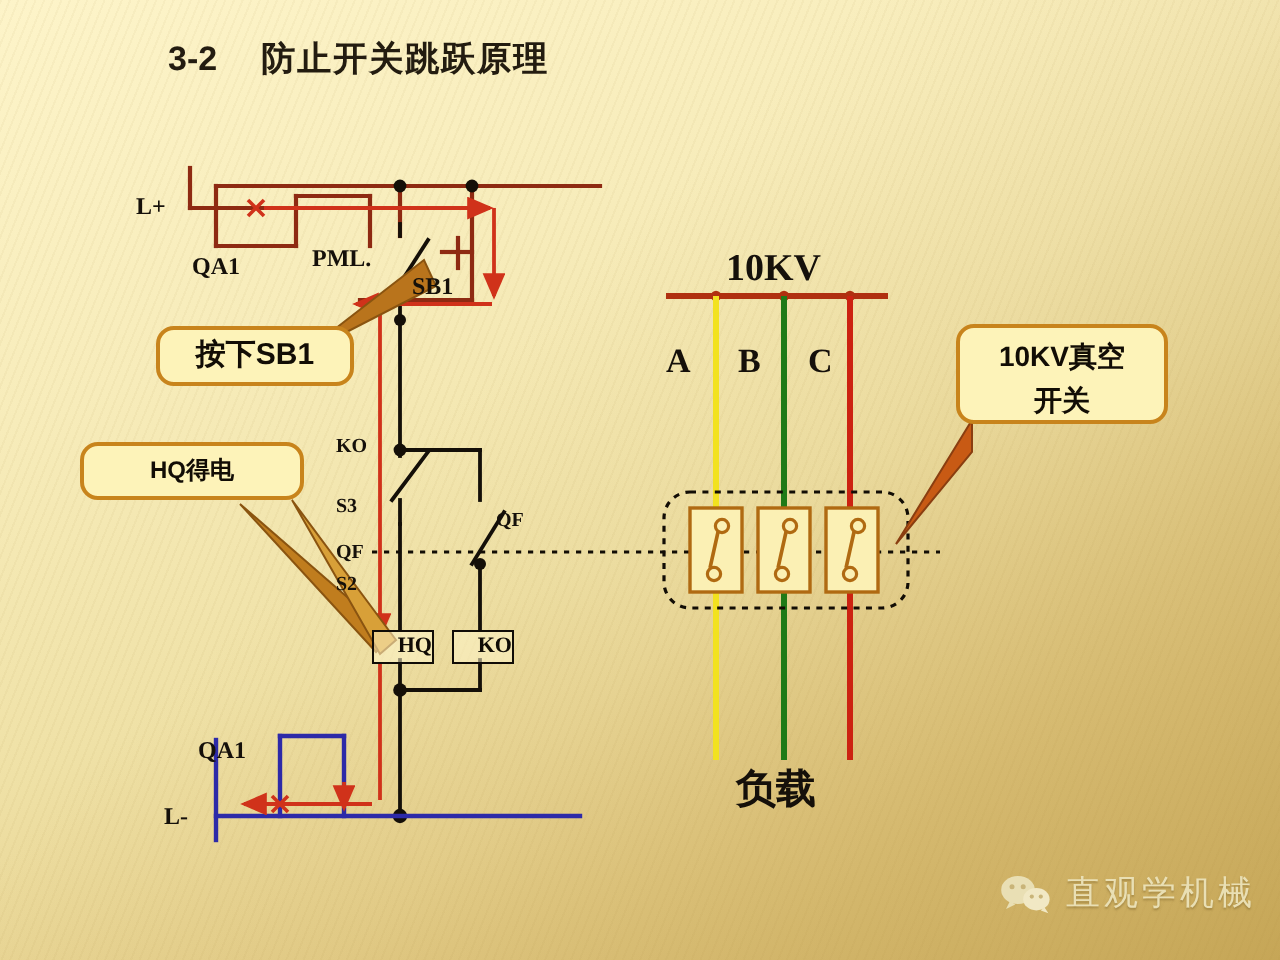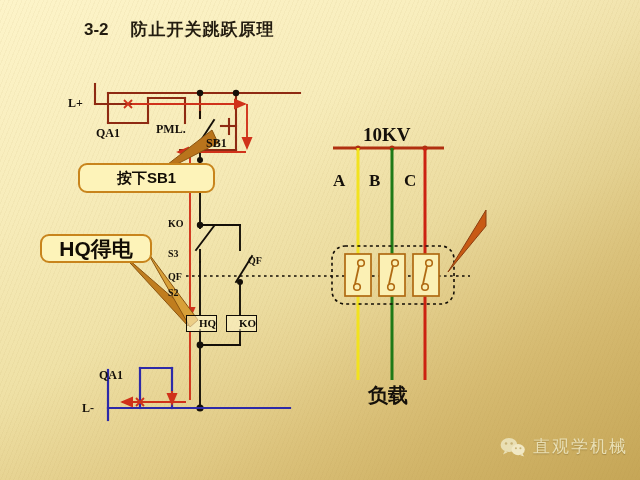--- a/index.html
+++ b/index.html
@@ -281,28 +281,32 @@
 
   <div class="lbl md" style="left:99px; top:369px;">QA1</div>
   <div class="lbl md" style="left:82px; top:402px;">L-</div>
 
   <div class="lbl xl" style="left:363px; top:125px;">10KV</div>
   <div class="lbl lg" style="left:333px; top:172px;">A</div>
   <div class="lbl lg" style="left:369px; top:172px;">B</div>
   <div class="lbl lg" style="left:404px; top:172px;">C</div>
   <div class="lbl" style="left:368px; top:385px; font-size:20px; font-family:'Liberation Sans',sans-serif;">负载</div>
 
-  <div class="callout" style="left:78px; top:163px; width:137px; height:30px; font-size:15px; line-height:26px;">
+  <div class="callout" style="left:78px; top:163px; width:99px; height:30px; font-size:15px; line-height:26px;">
     <span class="ln">按下SB1</span>
   </div>
 
-  <div class="callout" style="left:40px; top:234px; width:112px; height:29px; font-size:21px; line-height:25px;">
+  <div class="callout" style="left:40px; top:221px; width:112px; height:29px; font-size:12px; line-height:25px;">
     <span class="ln">HQ得电</span>
   </div>
 
+  <div class="callout" style="left:478px; top:162px; width:106px; height:50px; font-size:14px; line-height:22px; padding-top:3px;">
+    <span class="ln">10KV真空</span>
+    <span class="ln">开关</span>
+  </div>
 
   <div class="wm">
     <svg width="26" height="20" viewBox="0 0 26 20">
       <ellipse cx="9" cy="8" rx="8.4" ry="7" fill="#e9dfb4"></ellipse>
       <path d="M5,13.5 L3,17.5 L7.6,15.2 Z" fill="#e9dfb4"></path>
       <circle cx="6" cy="6.4" r="1.25" fill="#c9b478"></circle>
       <circle cx="11.6" cy="6.4" r="1.25" fill="#c9b478"></circle>
       <ellipse cx="18.2" cy="12.6" rx="6.6" ry="5.6" fill="#f1e8c4"></ellipse>
       <path d="M22.2,16.6 L24.2,19.6 L20.4,18.2 Z" fill="#f1e8c4"></path>
       <circle cx="15.9" cy="11.3" r="1.05" fill="#c9b478"></circle>

